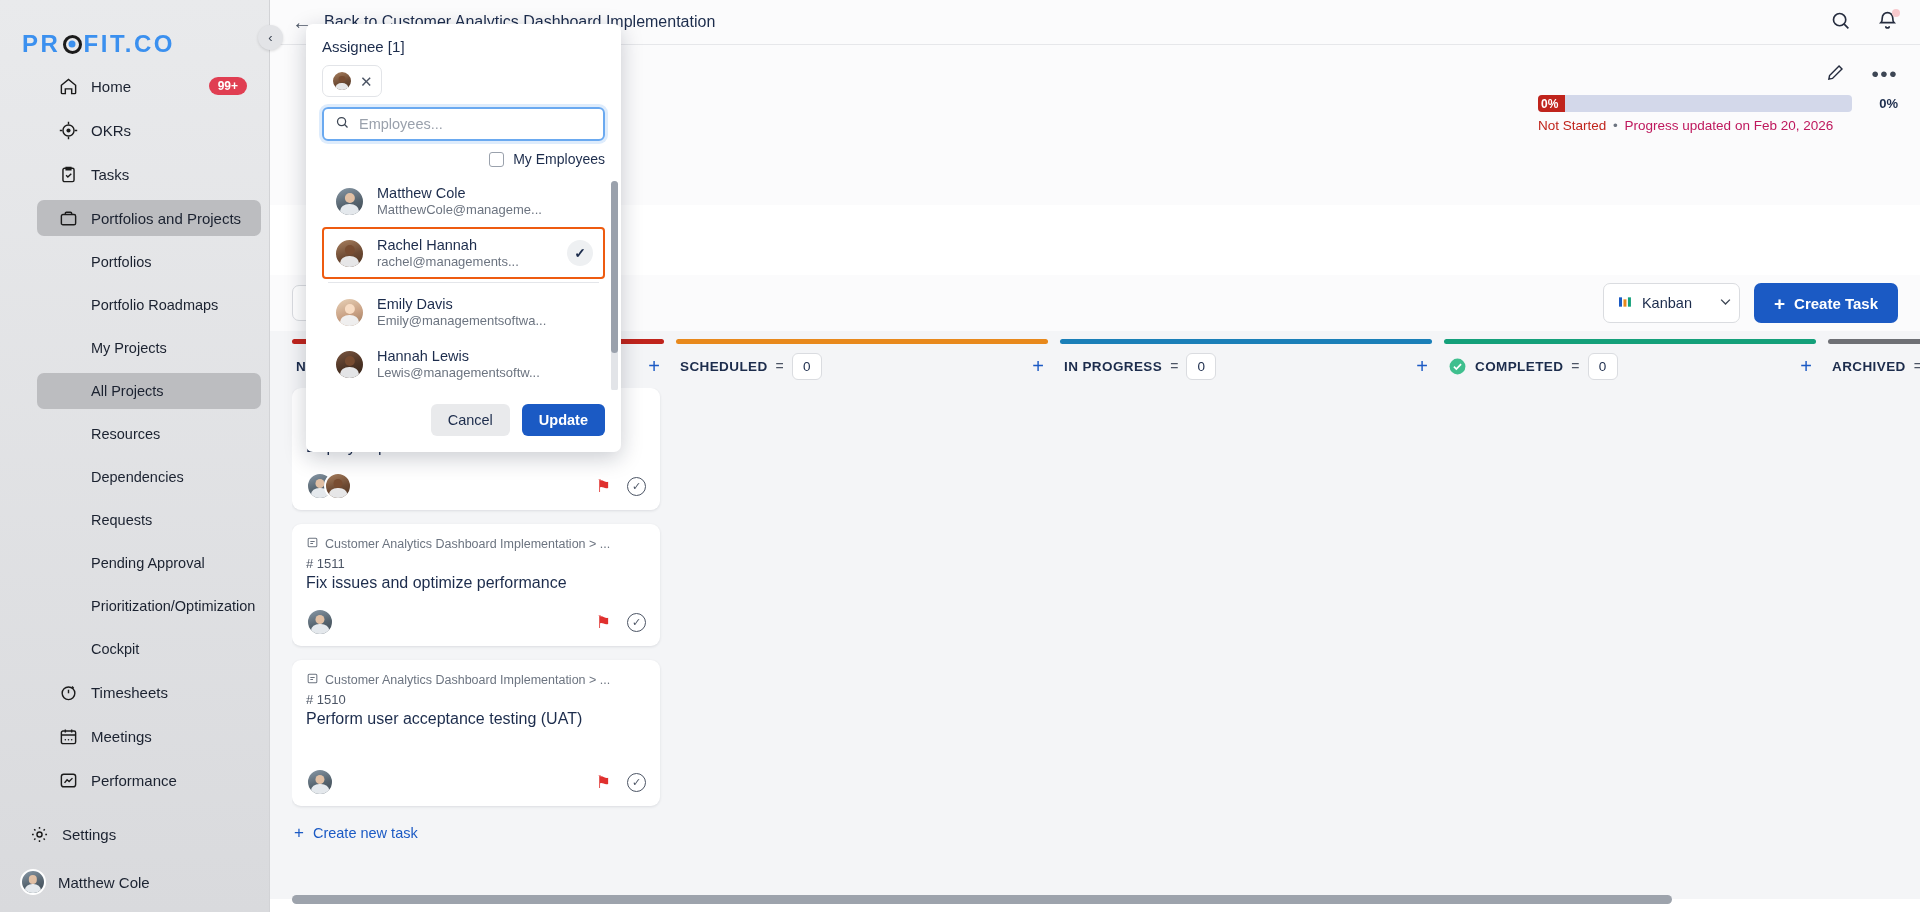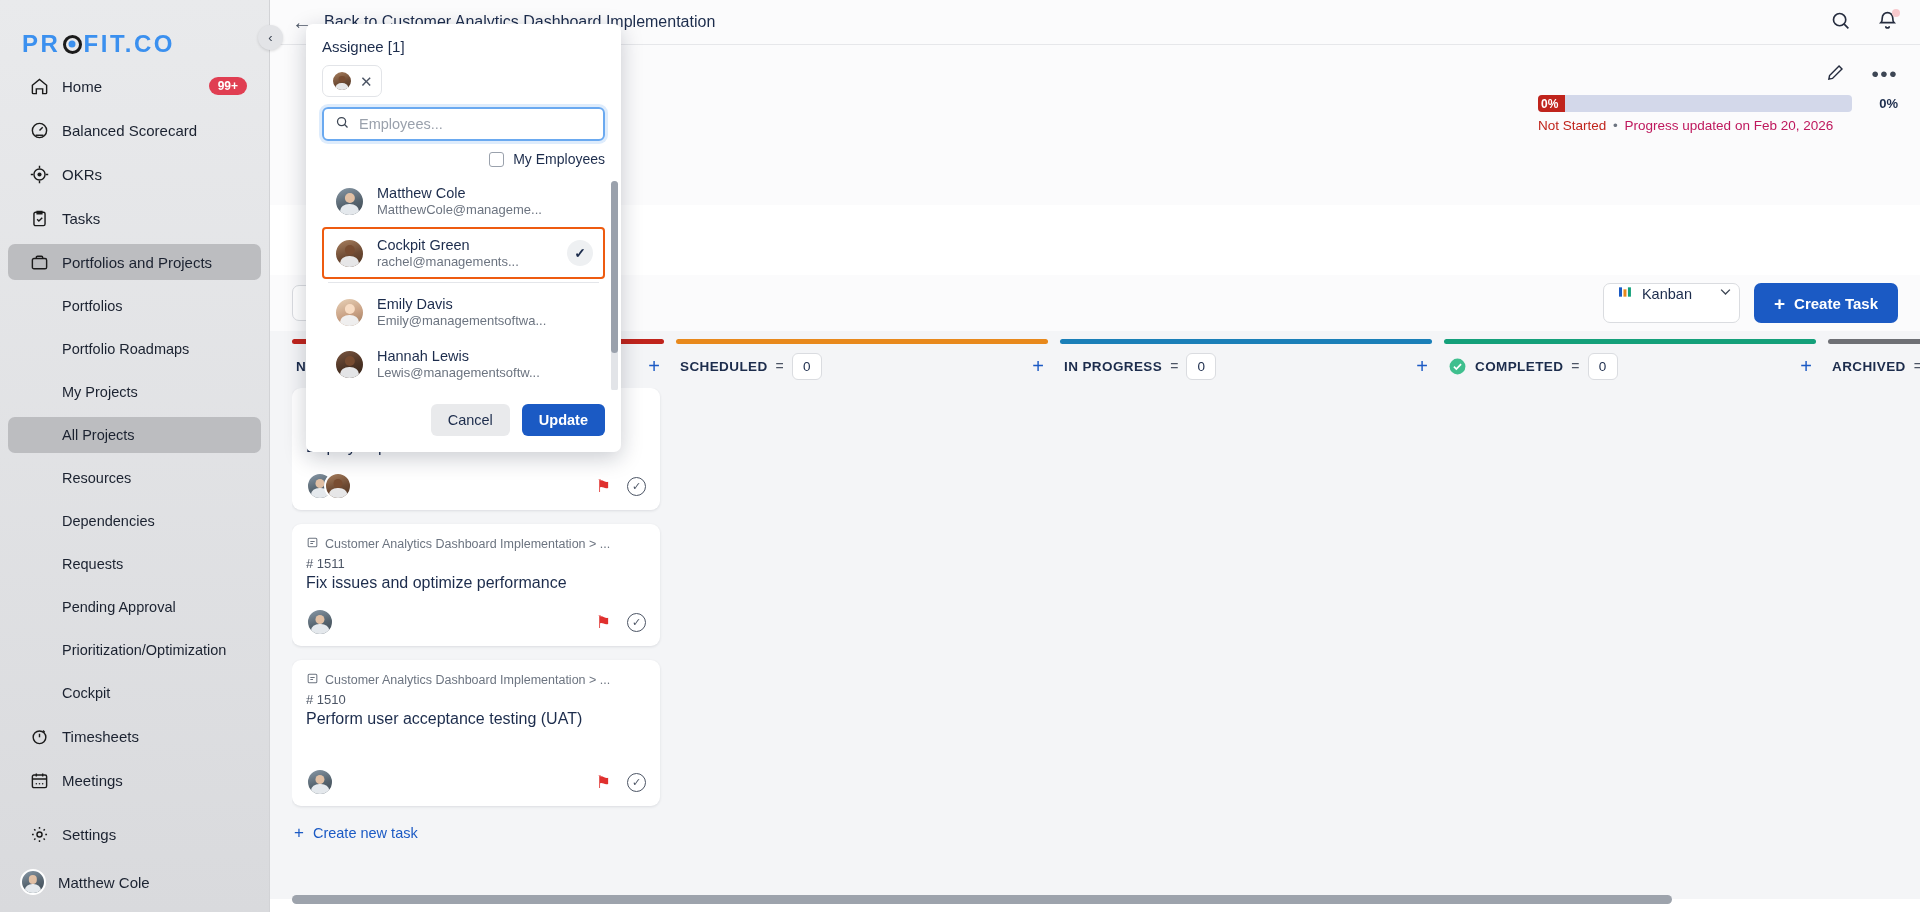--- a/index.html
+++ b/index.html
@@ -30,21 +30,21 @@
   .logo-o {
     display: inline-block; width: 19px; height: 19px; border-radius: 50%;
     border: 3px solid #1b1b1b; position: relative; margin: 0 2px;
     vertical-align: middle;
   }
   .logo-o::after {
     content: ""; position: absolute; left: 50%; top: 50%;
     width: 7px; height: 7px; background: #3b90ef; border-radius: 50%;
     transform: translate(-50%,-50%);
   }
-  #nav { flex: 1; padding-top: 10px; overflow: hidden; }
+  #nav { flex: 1; padding-top: 10px; overflow: hidden; padding-left: 29px; }
   .nav-item {
     height: 36px; display: flex; align-items: center;
     padding: 0 14px 0 20px; margin: 0 8px 8px 8px;
     border-radius: 7px; cursor: pointer;
     font-size: 15px; color: #1b2230;
   }
   .nav-item .ico {
     width: 22px; height: 22px; margin-right: 12px;
     display: flex; align-items: center; justify-content: center;
     flex-shrink: 0;
@@ -141,21 +141,21 @@
     font-size: 20px; color: #4c5565; letter-spacing: 1.5px; cursor: pointer;
   }
 
   
   #filterbar {
     position: absolute; left: 270px; top: 275px; width: 1650px; height: 56px;
     background: #fbfbfc; display: flex; align-items: center; padding: 0 22px;
   }
   .pill-select {
     height: 36px; border: 1px solid #dadce0; border-radius: 7px;
-    background: #fff; display: flex; align-items: flex-start; gap: 26px;
+    background: #fff; display: flex; align-items: center; gap: 26px;
     padding: 0 13px; font-size: 14.5px; color: #1c2c4c; cursor: pointer;
   }
   #filtgroup {
     background: #f1f2f4; border-radius: 8px; height: 38px;
     display: flex; align-items: center; padding: 0 14px; gap: 28px;
     margin-left: 14px;
   }
   .filtbtn {
     font-size: 14.5px; color: #1c2c4c; display: flex;
     align-items: center; gap: 7px; cursor: pointer;
@@ -327,30 +327,20 @@
     <div class="nav-item">
       <span class="ico">
         <svg width="19" height="19" viewBox="0 0 24 24" fill="none" stroke="#1b1b1b" stroke-width="1.8">
             <path d="M3 10.5 12 3l9 7.5V20a1 1 0 0 1-1 1h-4v-6h-8v6H4a1 1 0 0 1-1-1z"></path>
           </svg>
       </span>
       <span>Home</span>
       <span class="badge">99+</span>
     </div>
 
-    <div class="nav-item">
-      <span class="ico">
-        <svg width="19" height="19" viewBox="0 0 24 24" fill="none" stroke="#1b1b1b" stroke-width="1.8">
-            <circle cx="12" cy="12" r="9"></circle>
-            <path d="M12 12 16 8"></path>
-            <path d="M7 18h10"></path>
-          </svg>
-      </span>
-      <span>Balanced Scorecard</span>
-    </div>
 
     <div class="nav-item">
       <span class="ico">
         <svg width="19" height="19" viewBox="0 0 24 24" fill="none" stroke="#1b1b1b" stroke-width="1.8">
             <circle cx="12" cy="12" r="7"></circle>
             <circle cx="12" cy="12" r="2.6" fill="#1b1b1b" stroke="none"></circle>
             <path d="M12 1v3M12 20v3M1 12h3M20 12h3"></path>
           </svg>
       </span>
       <span>OKRs</span>
@@ -732,21 +722,21 @@
       <span class="av f1" style="width:31px;height:31px"></span>
       <span class="emp-txt">
         <span class="emp-name" style="display:block">Matthew Cole</span>
         <span class="emp-mail" style="display:block">MatthewCole@manageme...</span>
       </span>
     </div>
 
     <div class="emp sel">
       <span class="av f2" style="width:31px;height:31px"></span>
       <span class="emp-txt">
-        <span class="emp-name" style="display:block">Cockpit Green</span>
+        <span class="emp-name" style="display:block">Rachel Hannah</span>
         <span class="emp-mail" style="display:block">rachel@managements...</span>
       </span>
       <span class="tick">✓</span>
     </div>
 
     <div class="emp-sep"></div>
 
     <div class="emp">
       <span class="av f3" style="width:31px;height:31px"></span>
       <span class="emp-txt">

